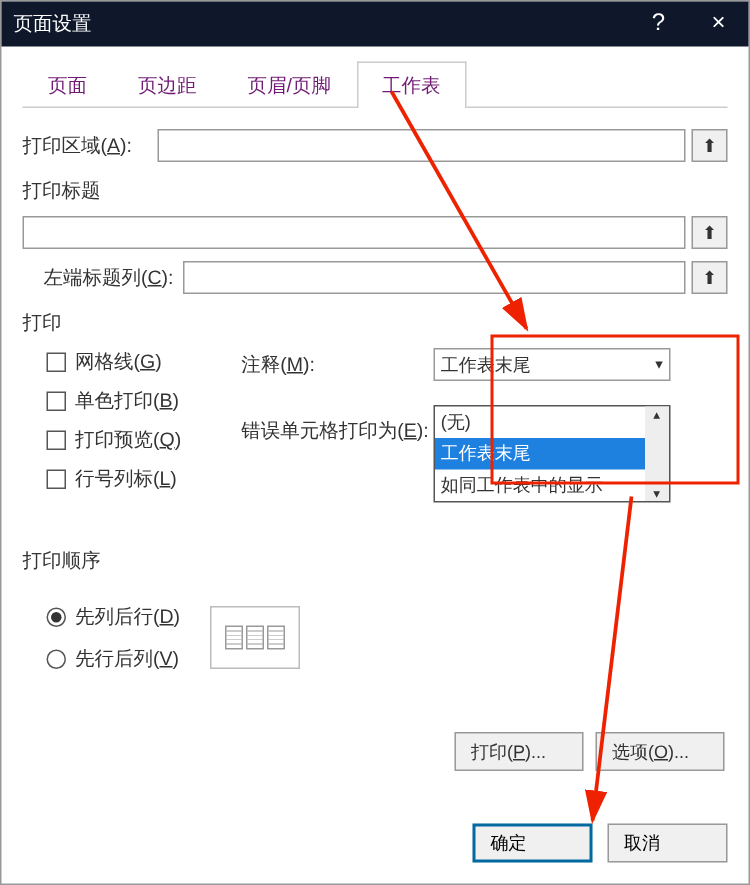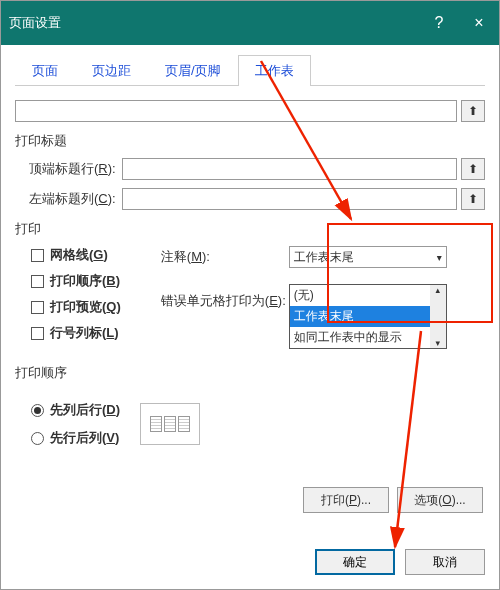--- a/index.html
+++ b/index.html
@@ -1,49 +1,49 @@
 <!DOCTYPE html>
 <html><head>
 <meta charset="utf-8">
 <style>
   * { box-sizing: border-box; font-family: "Microsoft YaHei", "SimSun", sans-serif; }
   body { margin: 0; background: #fff; }
   .window { width: 500px; height: 590px; border: 1px solid #999; position: relative; background: #fff; }
-  .titlebar { height: 44px; background: #0f766e; color: #fff; display: flex; align-items: center; padding: 0 0 0 8px; font-size: 13px; }
+  .titlebar { height: 30px; background: #0f172a; color: #fff; display: flex; align-items: center; padding: 0 0 0 8px; font-size: 13px; }
   .titlebar .title { flex: 1; }
   .titlebar .tb-btn { width: 40px; height: 30px; display: flex; align-items: center; justify-content: center; color: #fff; font-size: 16px; }
   .content { padding: 10px 14px 0 14px; }
   .tabs { display: flex; border-bottom: 1px solid #ccc; }
-  .tab { padding: 6px 16px; font-size: 13px; color: #1d4ed8; border: 1px solid transparent; border-bottom: none; margin-bottom: -1px; }
+  .tab { padding: 6px 16px; font-size: 13px; color: #701a75; border: 1px solid transparent; border-bottom: none; margin-bottom: -1px; }
   .tab.active { border-color: #ccc; background: #fff; }
   .section { margin-top: 14px; font-size: 13px; color: #333; }
   .row { display: flex; align-items: center; margin-bottom: 8px; }
   .row-label { min-width: 90px; padding-right: 6px; }
   .row-label.indent { padding-left: 14px; }
   .text-input { flex: 1; height: 22px; border: 1px solid #999; background: #fff; padding: 0 4px; font-size: 12px; }
   .picker-btn { width: 24px; height: 22px; border: 1px solid #999; background: #f0f0f0; margin-left: 4px; display: flex; align-items: center; justify-content: center; font-size: 12px; }
   .group-label { margin: 10px 0 8px 0; }
   .checkbox-col { display: flex; flex-direction: column; gap: 8px; padding-left: 16px; }
-  .chk-row { display: flex; align-items: center; gap: 6px; font-size: 13px; font-weight: bold; }
+  .chk-row { display: flex; align-items: center; gap: 6px; font-size: 13px; }
   .chk { width: 13px; height: 13px; border: 1px solid #555; }
   .radio { width: 13px; height: 13px; border: 1px solid #555; border-radius: 50%; display: flex; align-items: center; justify-content: center; }
   .radio.checked::after { content: ""; width: 7px; height: 7px; background: #333; border-radius: 50%; }
   .print-grid { display: flex; align-items: flex-start; gap: 40px; }
   .right-col { flex: 1; position: relative; }
   .combo { width: 158px; height: 22px; border: 1px solid #999; display: flex; align-items: center; padding: 0 4px; font-size: 12px; background: #fff; justify-content: space-between; }
   .combo .arrow { font-size: 10px; color: #333; }
   .dropdown { position: absolute; top: 38px; left: 0; width: 158px; border: 1px solid #555; background: #fff; font-size: 12px; }
   .dropdown .opt { padding: 2px 4px; }
   .dropdown .opt.sel { background: #1e81e0; color: #fff; }
   .dropdown .scrollbar { position: absolute; right: 0; top: 0; bottom: 0; width: 16px; background: #eee; display: flex; flex-direction: column; justify-content: space-between; align-items: center; font-size: 9px; }
   .order-row { display: flex; align-items: center; gap: 20px; margin-top: 19px; }
   .order-icons { width: 60px; height: 42px; border: 1px solid #bbb; display: flex; align-items: center; justify-content: center; background: #fff; position: relative; }
   .mini { width: 12px; height: 16px; border: 1px solid #999; margin: 1px; display: inline-block; background: repeating-linear-gradient(#fff,#fff 2px,#ccc 2px,#ccc 3px); }
   .footer-btns { display: flex; justify-content: flex-end; gap: 8px; margin-top: 40px; padding-right: 2px; }
-  .btn { min-width: 86px; height: 26px; border: 1px solid #999; background: #f0f0f0; font-size: 12px; display: flex; align-items: center; justify-content: center; padding: 0 10px; }
+  .btn { min-width: 86px; height: 26px; border: 1px solid #999; background: #f0f0f0; font-size: 12px; display: flex; align-items: center; justify-content: flex-start; padding: 0 10px; }
   .bottom-btns { position: absolute; bottom: 14px; right: 14px; display: flex; gap: 10px; }
   .bottom-btns .btn { min-width: 80px; }
   .bottom-btns .btn.primary { border: 2px solid #0369a1; }
   .under { text-decoration: underline; }
   .highlight-box { position: absolute; border: 2px solid #e20; pointer-events: none; }
   svg.annot { position: absolute; top: 0; left: 0; pointer-events: none; }
 </style>
 </head>
 <body>
 
@@ -59,29 +59,29 @@
 
     <div class="tabs">
       <div class="tab">页面</div>
       <div class="tab">页边距</div>
       <div class="tab">页眉/页脚</div>
       <div class="tab active">工作表</div>
     </div>
 
     <div class="section">
       <div class="row">
+        <span class="row-label"><span>打印区域(</span><span class="under">A</span><span>):</span></span>
         <input class="text-input" style="">
         <div class="picker-btn">
             <span>⬆</span>
           </div>
       </div>
 
       <div class="group-label">打印标题</div>
       <div class="row">
-        <span class="row-label indent"><span>顶端标题行(</span><span class="under">R</span><span>):</span></span>
         <input class="text-input" style="">
         <div class="picker-btn">
             <span>⬆</span>
           </div>
       </div>
       <div class="row">
         <span class="row-label indent"><span>左端标题列(</span><span class="under">C</span><span>):</span></span>
         <input class="text-input" style="">
         <div class="picker-btn">
             <span>⬆</span>
@@ -90,21 +90,21 @@
 
       <div class="group-label">打印</div>
       <div class="print-grid">
         <div class="checkbox-col">
           <div class="chk-row">
               <span class="chk"></span>
               <span><span>网格线(</span><span class="under">G</span><span>)</span></span>
             </div>
           <div class="chk-row">
               <span class="chk"></span>
-              <span><span>打印顺序(</span><span class="under">B</span><span>)</span></span>
+              <span><span>单色打印(</span><span class="under">B</span><span>)</span></span>
             </div>
           <div class="chk-row">
               <span class="chk"></span>
               <span><span>打印预览(</span><span class="under">Q</span><span>)</span></span>
             </div>
           <div class="chk-row">
               <span class="chk"></span>
               <span><span>行号列标(</span><span class="under">L</span><span>)</span></span>
             </div>
         </div>
@@ -124,21 +124,21 @@
             <div class="opt sel">工作表末尾</div>
             <div class="opt">如同工作表中的显示</div>
             <div class="scrollbar">
                 <span>▴</span>
                 <span>▾</span>
               </div>
           </div>
         </div>
       </div>
 
-      <div class="group-label" style="margin-top:22px;">打印顺序</div>
+      <div class="group-label" style="margin-top:37px;">打印顺序</div>
       <div class="order-row">
         <div class="checkbox-col" style="gap:10px;">
           <div class="chk-row">
               <span class="radio checked"></span>
               <span><span>先列后行(</span><span class="under">D</span><span>)</span></span>
             </div>
           <div class="chk-row">
               <span class="radio"></span>
               <span><span>先行后列(</span><span class="under">V</span><span>)</span></span>
             </div>

